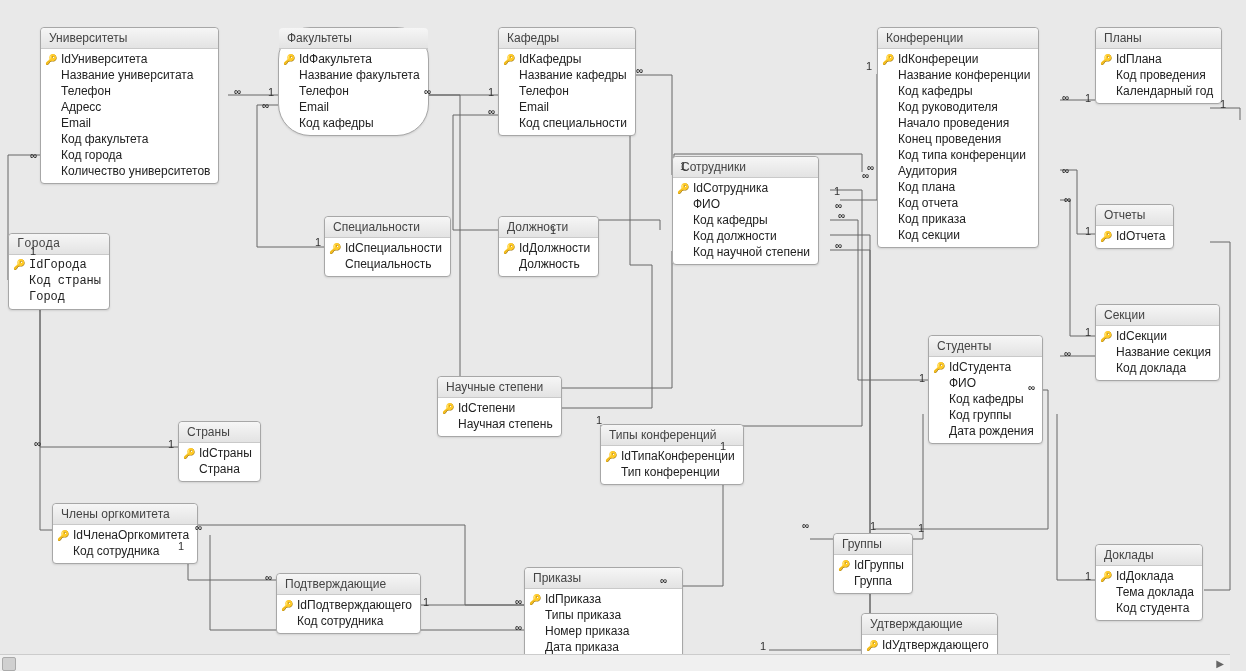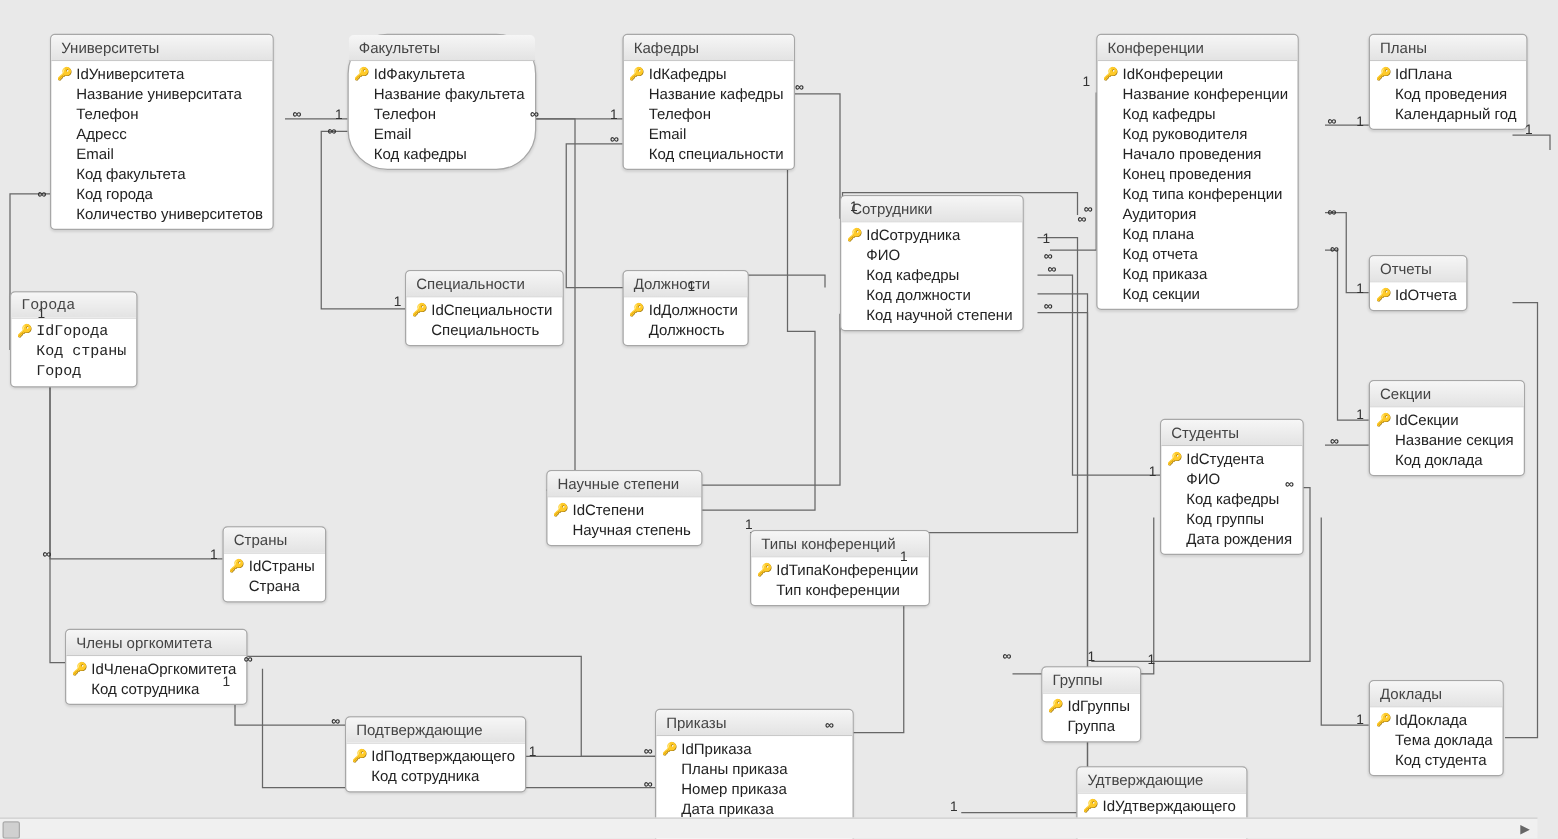--- a/index.html
+++ b/index.html
@@ -420,21 +420,21 @@
     </div>
     <div class="tbl" style="left: 524px; top: 567px;">
       <div class="hdr">Приказы</div>
       <div class="body">
         <div class="fld">
           <span class="key">🔑</span>
           <span class="txt">IdПриказа</span>
         </div>
         <div class="fld">
           <span class="key"></span>
-          <span class="txt">Планы приказа</span>
+          <span class="txt">Типы приказа</span>
         </div>
         <div class="fld">
           <span class="key"></span>
           <span class="txt">Номер приказа</span>
         </div>
         <div class="fld">
           <span class="key"></span>
           <span class="txt">Дата приказа</span>
         </div>
         <div class="fld">

